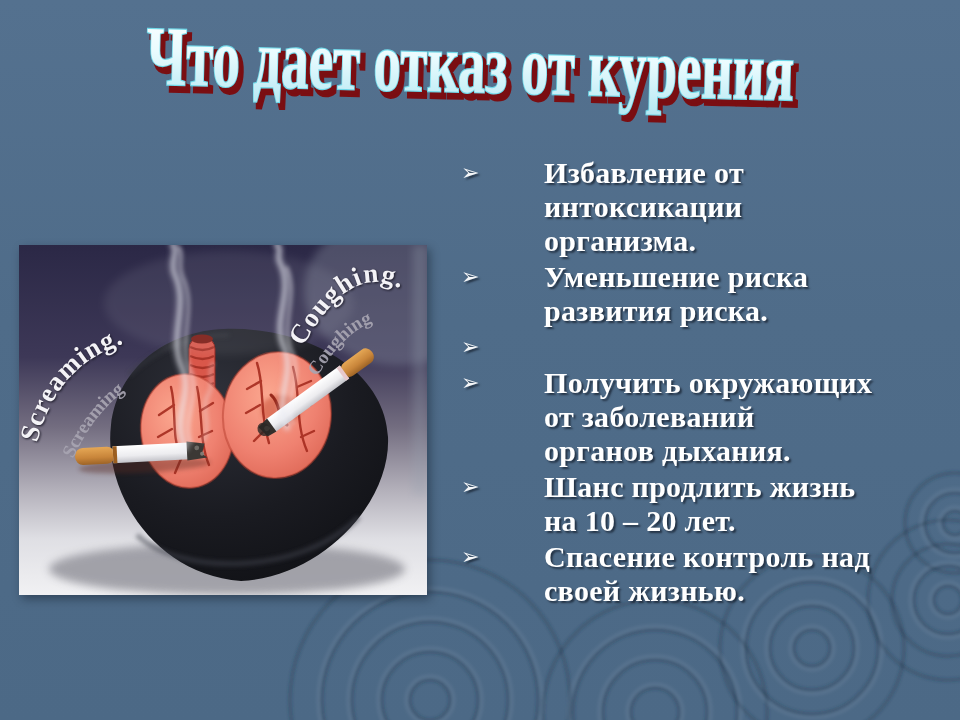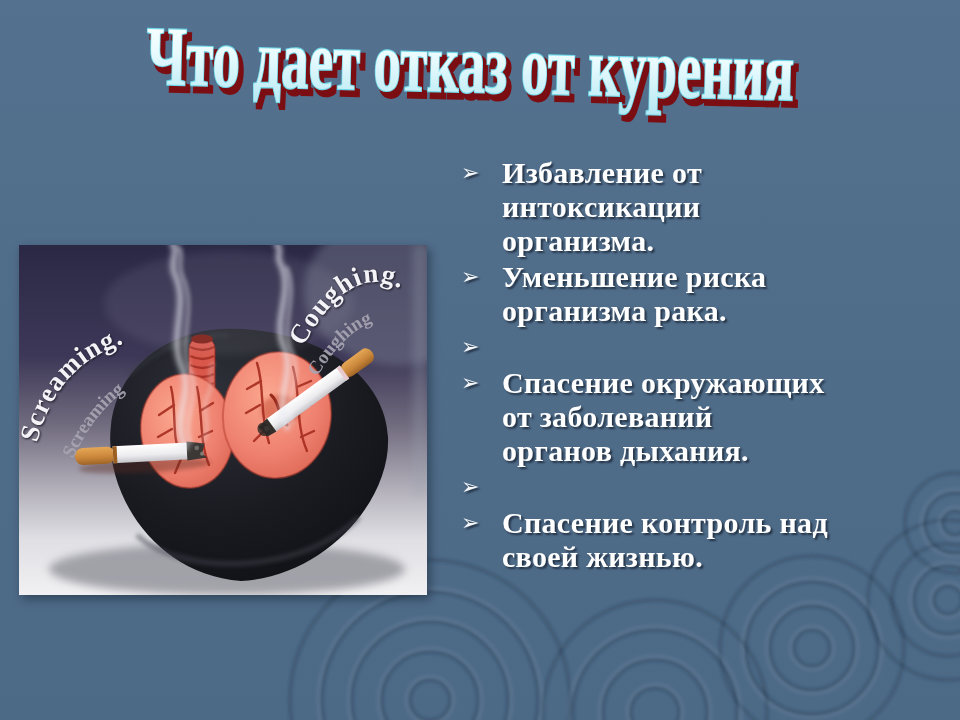--- a/index.html
+++ b/index.html
@@ -19,21 +19,21 @@
   .photo-words{font-family:"Liberation Serif",serif;font-weight:bold;}
   .bullet-list{position:absolute;left:452px;top:156px;width:480px;z-index:2;}
   .bullet-item{display:flex;align-items:flex-start;margin-bottom:2px;color:#ffffff;}
   .bullet-marker{
     flex:0 0 50px;width:50px;padding-left:9px;box-sizing:border-box;
     font-family:"DejaVu Sans",sans-serif;font-size:22px;line-height:34px;
     color:#f4f6f8;text-shadow:2px 2px 2px rgba(0,5,15,.55);
   }
   .bullet-text{
     font-size:30px;font-weight:bold;line-height:34px;letter-spacing:.3px;
-    white-space:pre-line;text-shadow:2px 2px 2px rgba(0,5,15,.55);
+    white-space:pre-line;text-shadow:2px 2px 2px rgba(0,5,15,.55);margin-left:42px;
   }
 </style>
 </head>
 <body>
 
 <div class="slide">
 
   <svg class="ripples" width="960" height="720" viewBox="0 0 960 720">
     <defs>
       <filter id="rblur" x="-20%" y="-20%" width="140%" height="140%">
@@ -244,33 +244,35 @@
   <div class="bullet-list">
     <div class="bullet-item">
       <span class="bullet-marker">➢</span>
       <span class="bullet-text">Избавление от
 интоксикации
 организма.</span>
     </div>
     <div class="bullet-item">
       <span class="bullet-marker">➢</span>
       <span class="bullet-text">Уменьшение риска
-организма рака.</span>
-    </div>
-    <div class="bullet-item">
-      <span class="bullet-marker">➢</span>
-    </div>
-    <div class="bullet-item">
-      <span class="bullet-marker">➢</span>
-      <span class="bullet-text">Спасение окружающих
+развития риска.</span>
+    </div>
+    <div class="bullet-item">
+      <span class="bullet-marker">➢</span>
+    </div>
+    <div class="bullet-item">
+      <span class="bullet-marker">➢</span>
+      <span class="bullet-text">Получить окружающих
 от заболеваний
 органов дыхания.</span>
     </div>
     <div class="bullet-item">
       <span class="bullet-marker">➢</span>
+      <span class="bullet-text">Шанс продлить жизнь
+на 10 – 20 лет.</span>
     </div>
     <div class="bullet-item">
       <span class="bullet-marker">➢</span>
       <span class="bullet-text">Спасение контроль над
 своей жизнью.</span>
     </div>
   </div>
 
 </div>
 

